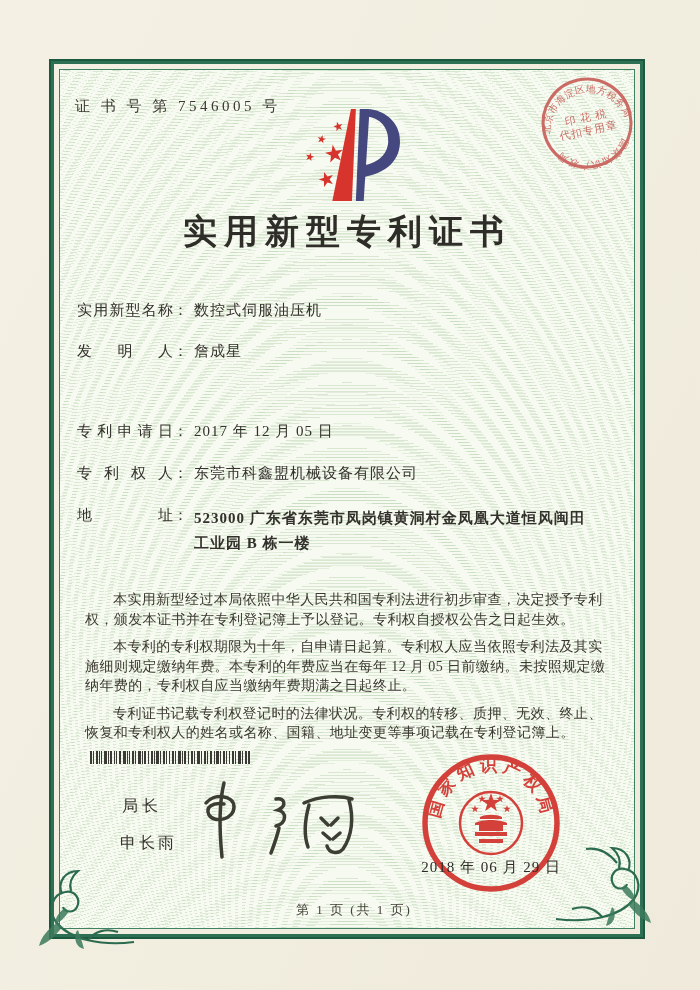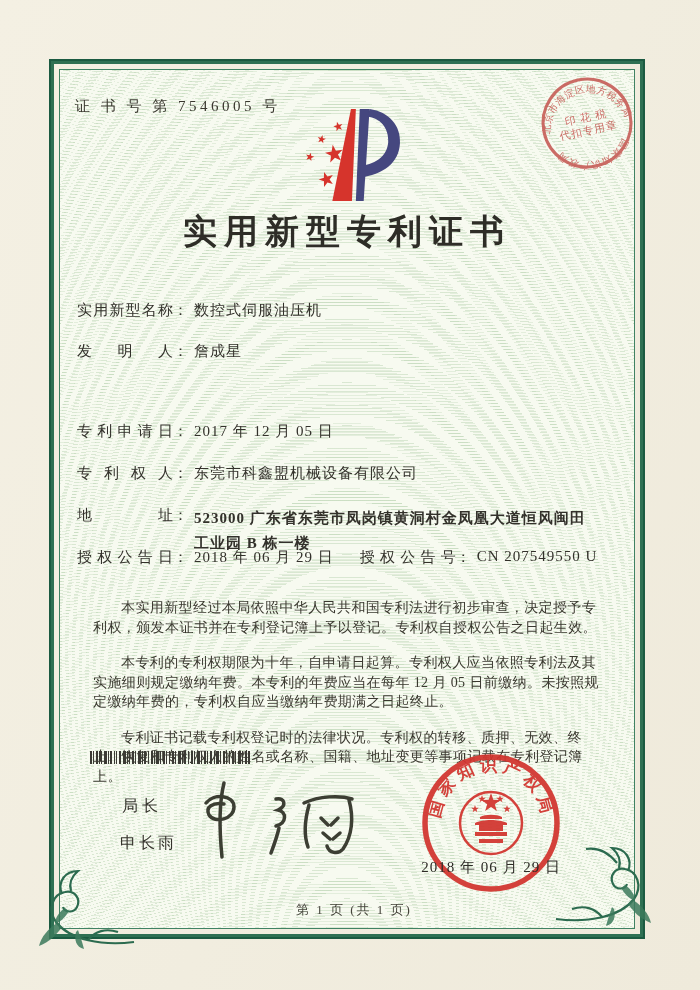--- a/index.html
+++ b/index.html
@@ -26,21 +26,21 @@
   .fields{position:absolute;left:17px;right:13px;top:0;height:100%;font-size:15px;}
   .row{position:absolute;left:0;right:0;white-space:nowrap;}
   .flabel{display:inline-block;width:96px;text-align:justify;text-align-last:justify;vertical-align:top;}
   .colon{display:inline-block;vertical-align:top;}
   .fval{display:inline-block;vertical-align:top;margin-left:6px;letter-spacing:1px;}
   .addr-block{display:inline-block;vertical-align:top;margin-left:6px;letter-spacing:1px;line-height:25px;white-space:normal;font-weight:bold;}
   .pair2{margin-left:26px;}
 
   
   .paras{position:absolute;left:17px;right:14px;top:512px;font-size:14px;line-height:19.5px;letter-spacing:0.4px;color:#3a382f;}
-  .paras p{margin:16px;text-indent:2em;}
+  .paras p{margin:8px;text-indent:2em;}
 
   
   .barcode{position:absolute;left:30px;top:681px;width:160px;height:13px;}
 
   
   .sig-title{position:absolute;left:44px;top:726px;font-size:16px;letter-spacing:4px;color:#35332c;margin-left:18px;}
   .sig-name{position:absolute;left:60px;top:763px;font-size:16px;letter-spacing:3px;color:#35332c;}
   .sig-script{position:absolute;left:128px;top:703px;width:195px;height:100px;}
 
   
@@ -100,23 +100,20 @@
               <span class="flabel">发明人</span><span class="colon">：</span><span class="fval">詹成星</span>
             </div>
             <div class="row" style="top:352px">
               <span class="flabel">专利申请日</span><span class="colon">：</span><span class="fval">2017 年 12 月 05 日</span>
             </div>
             <div class="row" style="top:394px">
               <span class="flabel">专利权人</span><span class="colon">：</span><span class="fval">东莞市科鑫盟机械设备有限公司</span>
             </div>
             <div class="row" style="top:436px">
               <span class="flabel">地址</span><span class="colon">：</span><span class="addr-block"><span>523000 广东省东莞市凤岗镇黄洞村金凤凰大道恒风闽田</span><div>工业园 B 栋一楼</div></span>
-            </div>
-            <div class="row" style="top:478px">
-              <span class="flabel">授权公告日</span><span class="colon">：</span><span class="fval">2018 年 06 月 29 日</span><span class="flabel pair2">授权公告号</span><span class="colon">：</span><span class="fval">CN 207549550 U</span>
             </div>
           </div>
 
           <div class="paras">
             <p>本实用新型经过本局依照中华人民共和国专利法进行初步审查，决定授予专利权，颁发本证书并在专利登记簿上予以登记。专利权自授权公告之日起生效。</p>
             <p>本专利的专利权期限为十年，自申请日起算。专利权人应当依照专利法及其实施细则规定缴纳年费。本专利的年费应当在每年 12 月 05 日前缴纳。未按照规定缴纳年费的，专利权自应当缴纳年费期满之日起终止。</p>
             <p>专利证书记载专利权登记时的法律状况。专利权的转移、质押、无效、终止、恢复和专利权人的姓名或名称、国籍、地址变更等事项记载在专利登记簿上。</p>
           </div>
 
           <svg class="barcode" viewBox="0 0 160 13" preserveAspectRatio="none" aria-hidden="true">

